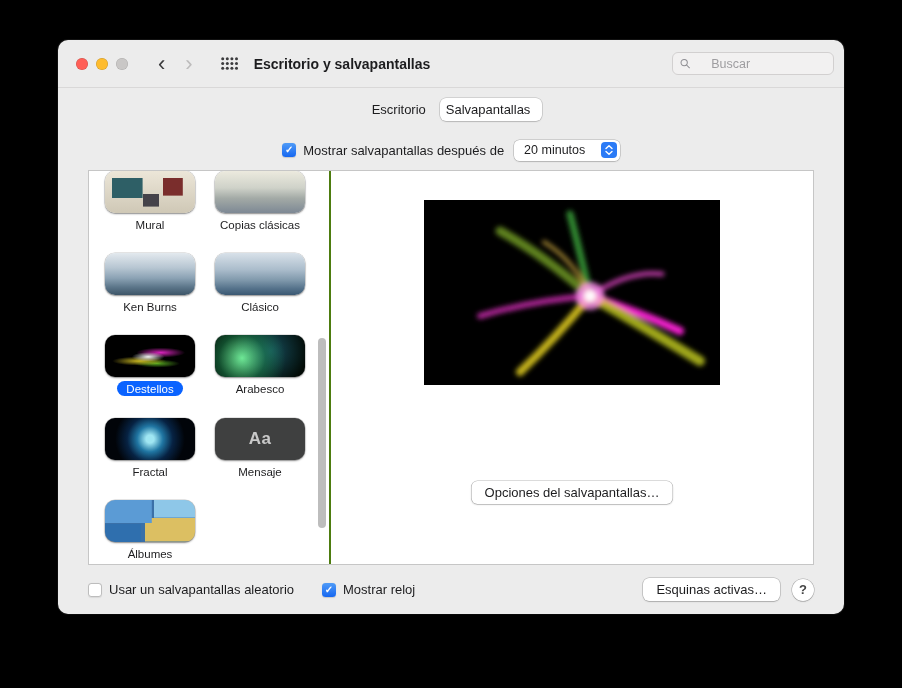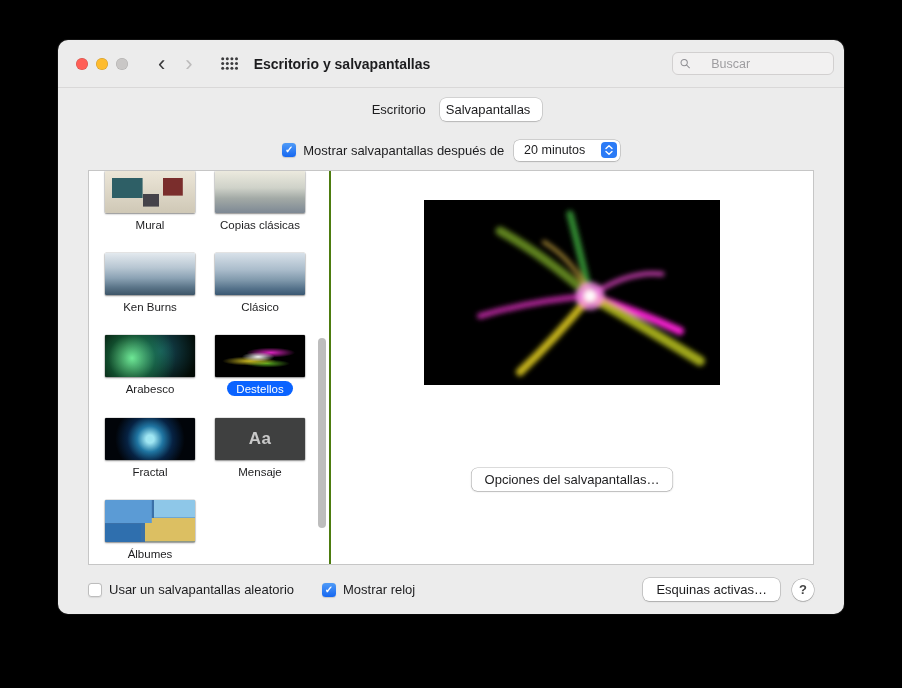--- a/index.html
+++ b/index.html
@@ -74,21 +74,21 @@
   .saver-list {
     width:242px; flex:none; position:relative; overflow:hidden;
     border-right:2px solid #4d7c0f;
   }
   .saver-grid {
     display:grid; grid-template-columns:90px 90px;
     column-gap:20px; row-gap:22px; padding:2px 0 0 16px; margin-top:-2px;
   }
   .saver-item { width:90px; display:flex; flex-direction:column; align-items:center; cursor:default; }
   .thumb {
-    width:90px; height:42px; border-radius:1px; flex:none;
+    width:90px; height:42px; border-radius:10px; flex:none;
     box-shadow:0 1px 2px rgba(0,0,0,.4), 0 0 0 .5px rgba(0,0,0,.18);
   }
   .saver-label { margin-top:6px; font-size:11.5px; color:#1d1d1f; white-space:nowrap; }
   .saver-label.pill {
     margin-top:4px; background:#0a63ff; color:#fff; padding:1.5px 9px;
     border-radius:10px; font-size:11.5px;
   }
   .thumb-mural {
     background:
       linear-gradient(#2e5f66,#2e5f66) 12% 32%/34% 48% no-repeat,
@@ -147,21 +147,21 @@
     position:absolute; left:50%; transform:translateX(-50%); top:29px;
     width:296px; height:185px; background:#000; overflow:hidden;
   }
   .preview-box svg { display:block; width:100%; height:100%; }
   .push-button {
     background:#fff; border:none; border-radius:6px; padding:4px 13px;
     font-size:13px; font-family:"Liberation Sans", sans-serif; color:#1d1d1f;
     box-shadow:0 0 0 .5px rgba(0,0,0,.28), 0 1px 1.5px rgba(0,0,0,.15);
     cursor:default; white-space:nowrap;
   }
-  .options-button { position:absolute; left:50%; transform:translateX(-50%); top:297px; }
+  .options-button { position:absolute; left:50%; transform:translateX(-50%); top:310px; }
   
   .footer { margin:13px 30px 0; display:flex; align-items:center; }
   .footer .cb-row + .cb-row { margin-left:28px; }
   .hot-corners { margin-left:auto; }
   .help-button {
     margin-left:12px; width:22px; height:22px; border-radius:50%;
     background:#fff; display:flex; align-items:center; justify-content:center;
     font-size:13px; font-weight:bold; color:#444;
     box-shadow:0 0 0 .5px rgba(0,0,0,.28), 0 1px 1.5px rgba(0,0,0,.12);
     cursor:default;
@@ -250,27 +250,27 @@
           <div class="saver-label">Ken Burns</div>
         </div>
 
         <div class="saver-item">
           <div class="thumb thumb-clasico"></div>
           <div class="saver-label">Clásico</div>
         </div>
 
 
         <div class="saver-item">
+          <div class="thumb thumb-destellos"></div>
+          <div class="saver-label pill">Destellos</div>
+        </div>
+
+        <div class="saver-item">
           <div class="thumb thumb-arabesco"></div>
           <div class="saver-label">Arabesco</div>
-        </div>
-
-        <div class="saver-item">
-          <div class="thumb thumb-destellos"></div>
-          <div class="saver-label pill">Destellos</div>
         </div>
 
         <div class="saver-item">
           <div class="thumb thumb-fractal"></div>
           <div class="saver-label">Fractal</div>
         </div>
 
         <div class="saver-item">
           <div class="thumb thumb-mensaje">
             <span>Aa</span>

